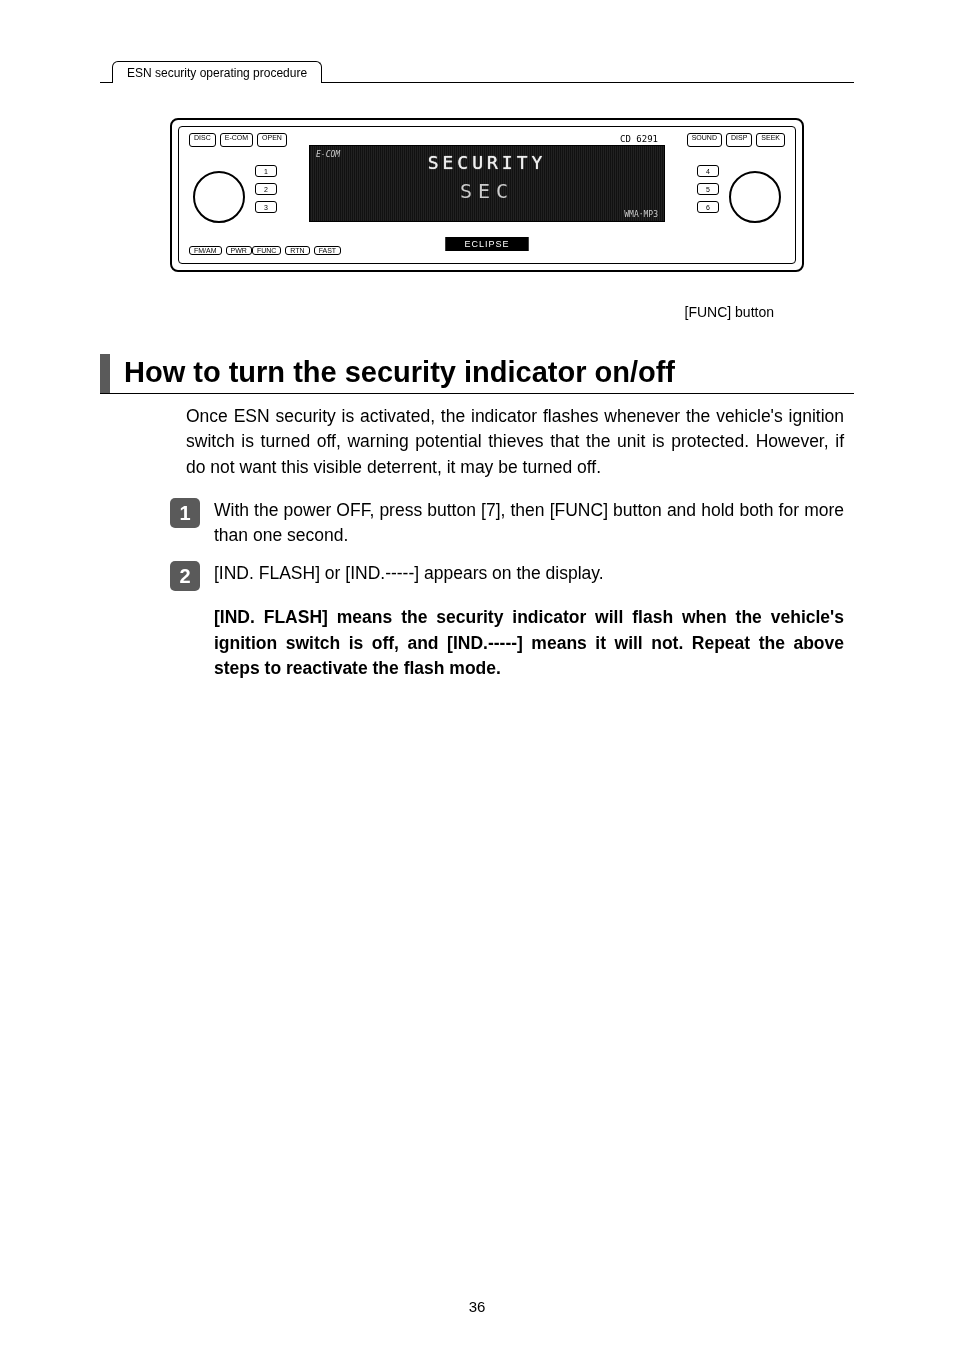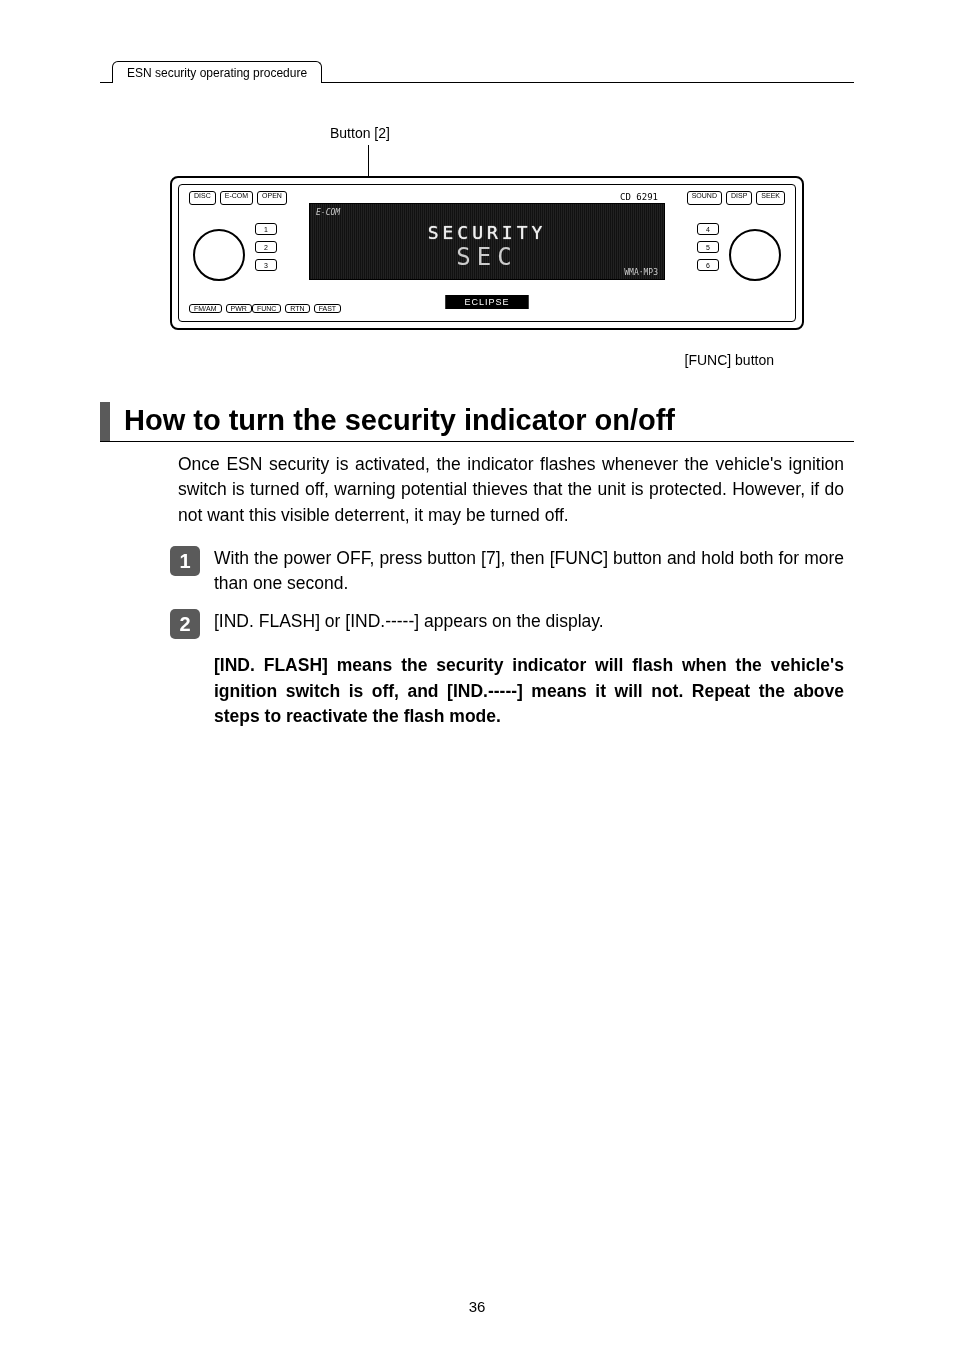--- a/index.html
+++ b/index.html
@@ -10,21 +10,21 @@
     color: #000;
     width: 954px;
     height: 1355px;
     position: relative;
   }
   .page {
     padding: 60px 100px 0 100px;
   }
   .header-tab-wrap {
     border-bottom: 1px solid #000;
-    margin-bottom: 42px;
+    margin-bottom: 28px;
   }
   .header-tab {
     display: inline-block;
     border: 1px solid #000;
     border-bottom: none;
     border-top-left-radius: 6px;
     border-top-right-radius: 6px;
     padding: 4px 14px 3px 14px;
     font-size: 12px;
     position: relative;
@@ -72,27 +72,28 @@
     height: 75px;
     background: repeating-linear-gradient(90deg,#111 0 1px,#222 1px 2px);
     border: 1px solid #000;
     color: #ddd;
     font-family: monospace;
     text-align: center;
   }
   .lcd-line1 {
     font-size: 18px;
     letter-spacing: 4px;
-    margin-top: 18px;
+    margin-top: 6px;
     color:#eee;
     text-shadow:0 0 1px #fff;
   }
   .lcd-line2 {
-    font-size: 24px;
+    font-size: 20px;
     letter-spacing: 6px;
+    margin-top: 6px;
     color:#ccc;
   }
   .knob {
     position:absolute;
     width:48px;height:48px;
     border:2px solid #000;
     border-radius:50%;
     background:#fff;
   }
   .knob.left{left:14px;top:44px;}
@@ -143,21 +144,21 @@
   .callout-line-bot {
     position:absolute;
     right:113px;
     width:1px;height:26px;
     background:#000;
     bottom:-26px;
   }
   .callout-bot{
     text-align:right;
     font-size:14px;
-    margin-top:22px;
+    margin-top:32px;
     margin-right:30px;
   }
   .section-heading{
     display:flex;
     align-items:stretch;
     margin:34px 0 8px 0;
     border-bottom:1px solid #000;
   }
   .section-bar{
     width:10px;
@@ -170,21 +171,21 @@
     padding:2px 0 4px 0;
   }
   .body-indent{
     margin-left:70px;
     margin-right:10px;
   }
   .para{
     font-size:17.5px;
     line-height:1.45;
     text-align:justify;
-    margin:10px 0 18px 8px;
+    margin:10px 0 18px 16px;
   }
   .step{
     display:flex;
     gap:14px;
     margin:8px 0 14px 0;
   }
   .step-num{
     flex:none;
     width:30px;height:30px;
     background:#5a5a5a;
@@ -218,21 +219,20 @@
 </head>
 <body>
 
 <div class="page">
 
   <div class="header-tab-wrap">
     <div class="header-tab">ESN security operating procedure</div>
   </div>
 
   <div class="diagram-zone">
-    <div class="callout-top">Button [2]</div>
     <div class="callout-line-top"></div>
 
     <div class="device">
       <div class="device-inner">
 
         <div class="toprow">
           <div class="grp">
             <span>DISC</span>
             <span>E-COM</span>
             <span>OPEN</span>

